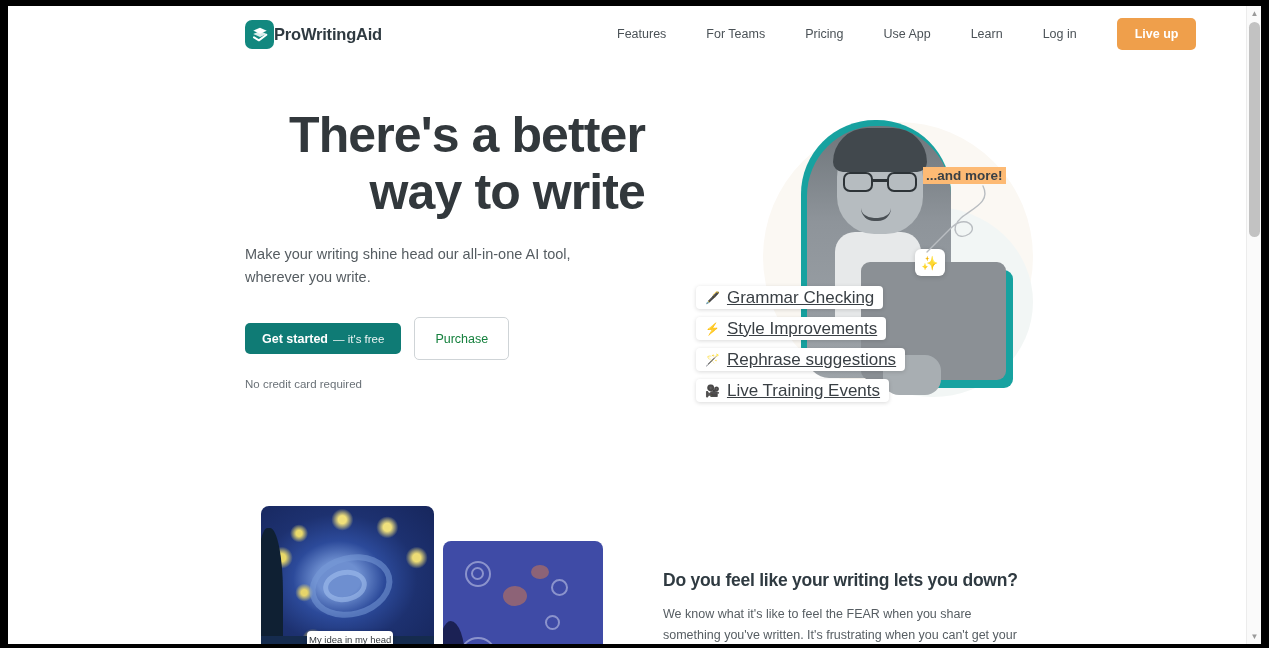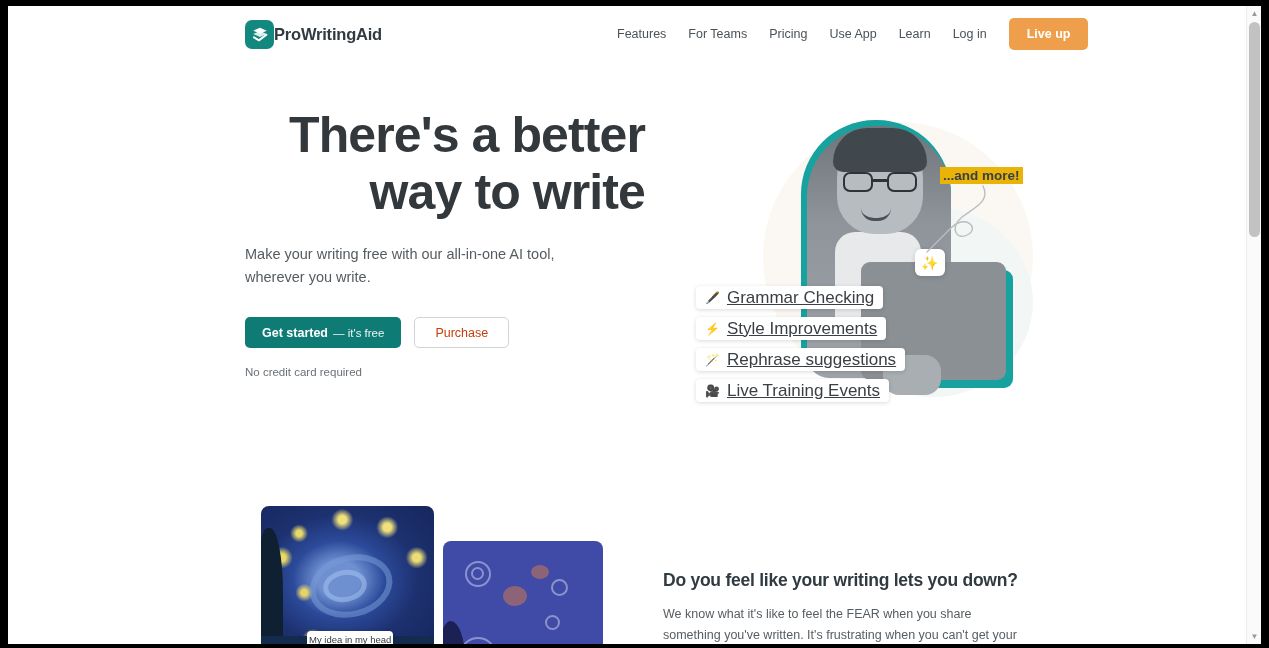--- a/index.html
+++ b/index.html
@@ -96,21 +96,21 @@
     font-weight: bold;
     color: #2f3a41;
     letter-spacing: -0.2px;
   }
 
   .main-nav {
     position: absolute;
     left: 598px;
     display: flex;
     align-items: center;
-    gap: 0px;
+    gap: 18px;
   }
   .nav-link {
     font-size: 12.5px;
     color: #4b5257;
     text-decoration: none;
     padding: 6px 11px;
     white-space: nowrap;
   }
   .nav-cta {
     margin-left: 11px;
@@ -170,25 +170,25 @@
     cursor: pointer;
     display: flex;
     align-items: center;
     gap: 5px;
     white-space: nowrap;
   }
   .btn-primary .strong { font-weight: bold; }
   .btn-primary .light { font-weight: normal; opacity: 0.92; font-size: 11.5px; }
   .btn-outline {
     background: #ffffff;
-    color: #c2410c;
+    color: #15803d;
     border: 1px solid #cfd4d7;
     border-radius: 5px;
     padding: 0 20px;
-    height: 31px;
+    height: 43px;
     font-size: 12.5px;
     cursor: pointer;
     white-space: nowrap;
   }
   .hero-note {
     margin-top: 18px;
     font-size: 11.5px;
     color: #6a7177;
   }
 
@@ -320,24 +320,23 @@
     justify-content: center;
     font-size: 14px;
   }
 
   .and-more {
     position: absolute;
     left: 260px; top: 55px;
     font-size: 13.5px;
     font-weight: bold;
     color: #3a4045;
-    background: #eab308;
+    background: #fdba74;
     padding: 1px 3px;
     white-space: nowrap;
-    margin-left: 17px;
   }
   .and-more-curve {
     position: absolute;
     left: 258px; top: 72px;
     width: 80px; height: 80px;
   }
 
   
   .feature-pills {
     position: absolute;
@@ -516,21 +515,21 @@
 
       </header>
 
       <section class="hero">
 
         <div class="hero-copy">
           <h1 class="hero-title">
             <span>There's a better</span><br>
             <span>way to write</span>
           </h1>
-          <p class="hero-sub">Make your writing free with our all-in-one AI tool, wherever you write.</p>
+          <p class="hero-sub">Make your writing shine head our all-in-one AI tool, wherever you write.</p>
 
           <div class="hero-actions">
             <button class="btn-primary">
               <span class="strong">Get started</span>
               <span class="light">— it's free</span>
             </button>
             <button class="btn-outline">Purchase</button>
           </div>
 
           <p class="hero-note">No credit card required</p>

